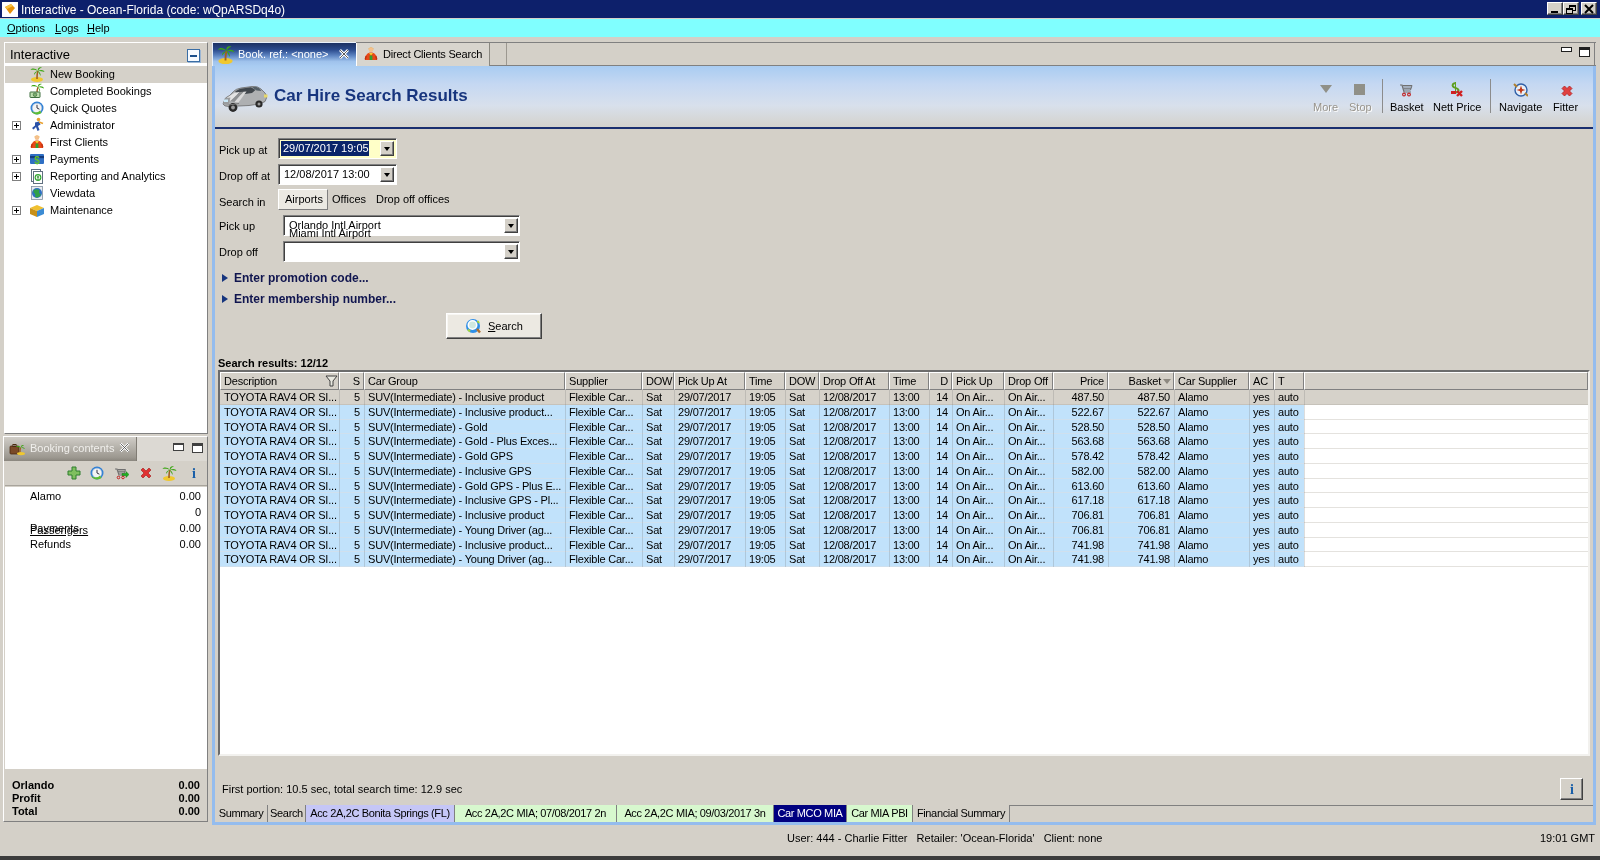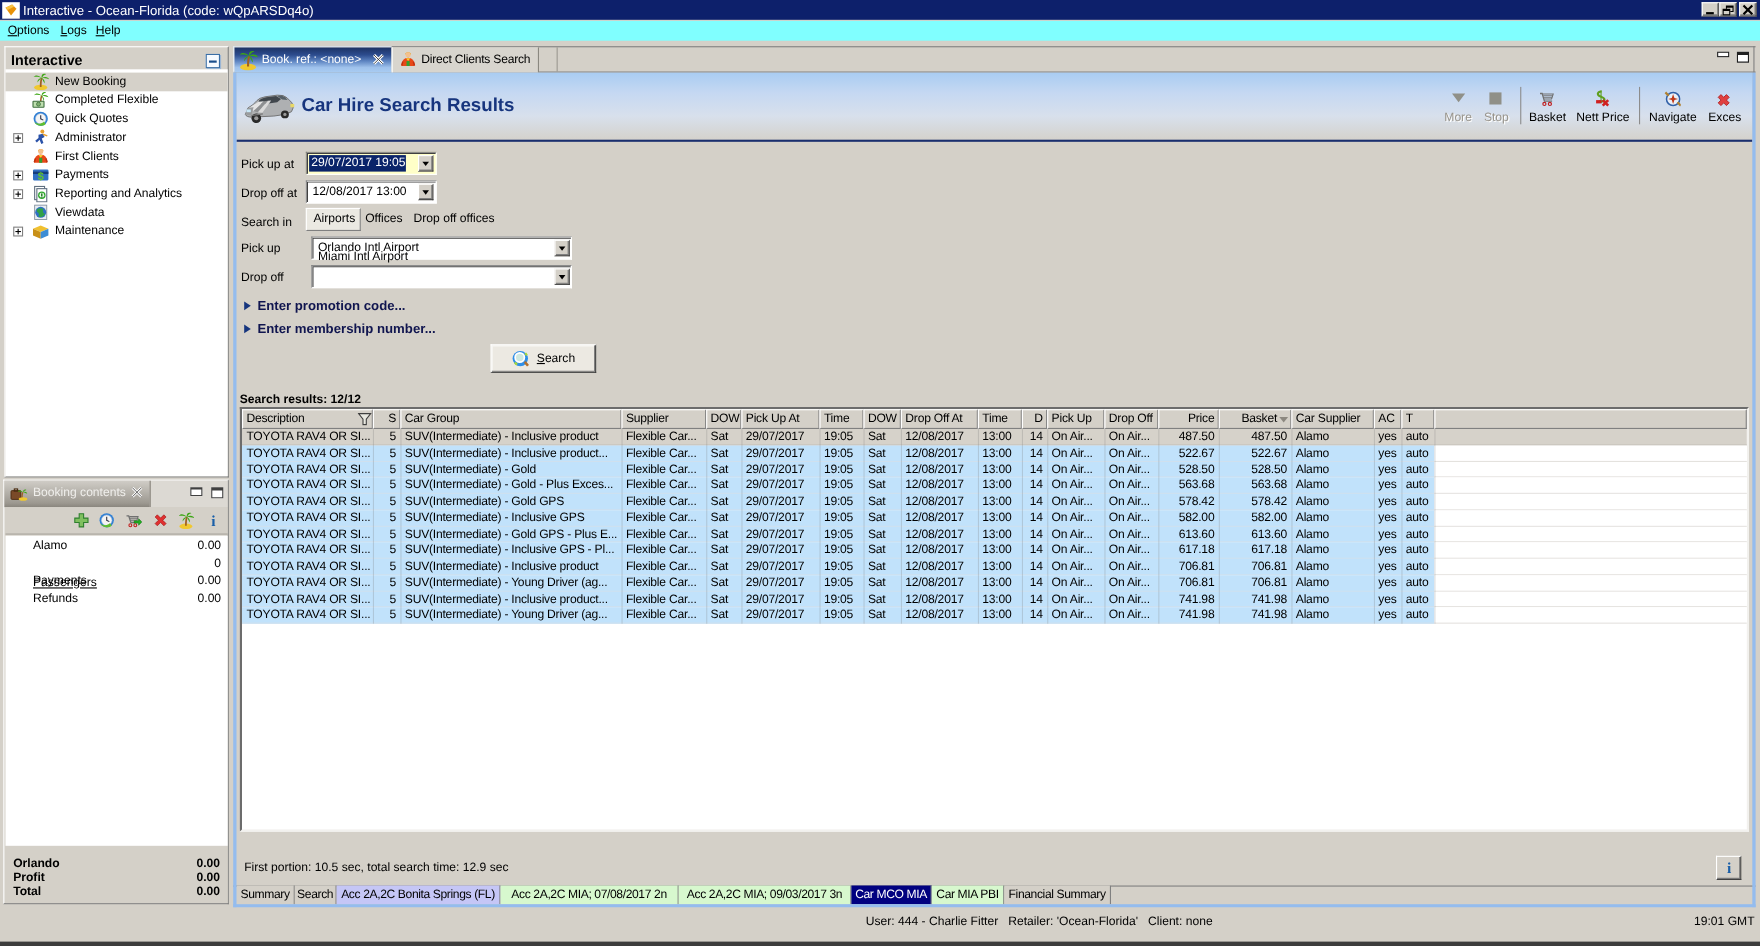--- a/index.html
+++ b/index.html
@@ -27,39 +27,39 @@
 <div class="abs" style="left:1581px;top:2px;width:16px;height:13px;background:#D4D0C8;border:1px solid;border-color:#fff #404040 #404040 #fff;box-shadow:inset -1px -1px 0 #808080;">
     <svg width="14" height="12" style="position:absolute;left:0;top:0">
       <path d="M3 2 L11 10 M11 2 L3 10" stroke="#000" stroke-width="2"></path>
     </svg>
   </div>
 <div class="abs" style="left:0px;top:19px;width:1600px;height:18px;background:#80FFFF;"></div>
 <div class="abs t11" style="left:7px;top:22px;"><u>O</u>ptions</div>
 <div class="abs t11" style="left:55px;top:22px;"><u>L</u>ogs</div>
 <div class="abs t11" style="left:87px;top:22px;"><u>H</u>elp</div>
 <div class="abs" style="left:4px;top:42px;width:204px;height:392px;background:#D4D0C8;border:1px solid;border-color:#fff #808080 #808080 #fff;"></div>
-<div class="abs t11" style="left:10px;top:47px;font-size:13px;font-weight:bold;line-height:15px;">Interactive</div>
+<div class="abs t11" style="left:10px;top:47px;font-size:13px;font-weight:normal;line-height:15px;">Interactive</div>
 <div class="abs" style="left:187px;top:49px;width:13px;height:13px;background:#F6FAFF;border:1px solid #3A6EA5;box-shadow:1px 1px 0 #9cb6d4;">
     <div class="abs" style="left:2px;top:5px;width:7px;height:2px;background:#1A4E8C;"></div>
   </div>
 <div class="abs" style="left:5px;top:63px;width:202px;height:370px;background:#fff;"></div>
 <div class="abs" style="left:5px;top:66px;width:202px;height:17px;background:#D5D1C9;"></div>
 <div class="abs" style="left:29px;top:66px;width:16px;height:16px;"><svg width="16" height="16" viewBox="0 0 16 16">
       <ellipse cx="8" cy="13.5" rx="6" ry="2.5" fill="#F0C830"></ellipse>
       <path d="M8 13 C8 9 8 7 9 5" stroke="#A06020" stroke-width="1.6" fill="none"></path>
       <path d="M9 5 C6 2 3 2 1.5 4 C4 3.5 7 4 9 5 M9 5 C8 1.5 11 0.5 13 1.5 C11 2 10 3 9 5 M9 5 C12 3 15 4 15.5 6 C13 5 11 5 9 5 M9 5 C11 6 12 8 11.5 10 C10.5 8 9.5 6.5 9 5 M9 5 C6 5.5 5 7 5 9 C6 7.5 7.5 6 9 5" fill="#3CA614"></path>
     </svg></div>
 <div class="abs t11" style="left:50px;top:68px;">New Booking</div>
 <div class="abs" style="left:29px;top:83px;width:16px;height:16px;"><svg width="16" height="16" viewBox="0 0 16 16">
       <path d="M8 11 C8 8 8 6 9 4" stroke="#A06020" stroke-width="1.4" fill="none"></path>
       <path d="M9 4 C6 1.5 3.5 1.5 2 3.5 C4.5 3 7 3.2 9 4 M9 4 C8.5 1 11 0 13 1 C11 1.6 10 2.5 9 4 M9 4 C12 2.5 14.5 3.5 15 5.5 C13 4.5 11 4.3 9 4 M9 4 C10.5 5 11.5 7 11 9 C10.2 7 9.5 5.5 9 4" fill="#3CA614"></path>
       <rect x="1" y="9" width="10" height="5.5" rx="0.5" fill="#BFDFAF" stroke="#3E6E3E" stroke-width="1"></rect>
       <circle cx="6" cy="11.7" r="1.8" fill="#7FAF6F" stroke="#3E6E3E" stroke-width="0.7"></circle>
     </svg></div>
-<div class="abs t11" style="left:50px;top:85px;">Completed Flexible</div>
+<div class="abs t11" style="left:50px;top:85px;">Completed Bookings</div>
 <div class="abs" style="left:29px;top:100px;width:16px;height:16px;"><svg width="16" height="16" viewBox="0 0 16 16">
       <circle cx="8" cy="8" r="6.5" fill="#2F7FD4"></circle>
       <circle cx="8" cy="8" r="4.8" fill="#F4F4F4" stroke="#9FB8D8" stroke-width="0.5"></circle>
       <path d="M8 4.8 L8 8 L10.4 9.2" stroke="#334" stroke-width="1" fill="none"></path>
       <path d="M2 11 C4 14.5 9 15.5 12.5 13 L11 10.5 C9 13 5 13 2 11" fill="#5FBF2F"></path>
     </svg></div>
 <div class="abs t11" style="left:50px;top:102px;">Quick Quotes</div>
 <div class="abs" style="left:12px;top:121px;width:9px;height:9px;background:#fff;border:1px solid #808080;">
     <div class="abs" style="left:1px;top:3px;width:5px;height:1px;background:#000;"></div>
     <div class="abs" style="left:3px;top:1px;width:1px;height:5px;background:#000;"></div>
@@ -247,21 +247,21 @@
 <div class="abs t11" style="left:1433px;top:101px;">Nett Price</div>
 <div class="abs" style="left:1512px;top:82px;width:17px;height:17px;"><svg width="16" height="16" viewBox="0 0 16 16">
       <circle cx="9" cy="8" r="6" fill="#E8EFF8" stroke="#3060A8" stroke-width="1.4"></circle>
       <path d="M9 3.5 L10.2 7 L13.5 8 L10.2 9 L9 12.5 L7.8 9 L4.5 8 L7.8 7 Z" fill="#C03818"></path>
       <path d="M2 2 L5 5 M13 11 L16 14" stroke="#B08030" stroke-width="2"></path>
     </svg></div>
 <div class="abs t11" style="left:1499px;top:101px;">Navigate</div>
 <div class="abs" style="left:1559px;top:83px;width:16px;height:16px;"><svg width="16" height="16" viewBox="0 0 16 16">
       <path d="M3 5.5 L5.5 3 L8 5.5 L10.5 3 L13 5.5 L10.5 8 L13 10.5 L10.5 13 L8 10.5 L5.5 13 L3 10.5 L5.5 8 Z" fill="#E04040" stroke="#B02020" stroke-width="0.8"></path>
     </svg></div>
-<div class="abs t11" style="left:1553px;top:101px;">Exces</div>
+<div class="abs t11" style="left:1553px;top:101px;">Fitter</div>
 <div class="abs" style="left:215px;top:129px;width:1378px;height:676px;background:#D4D0C8;"></div>
 <div class="abs t11" style="left:219px;top:144px;">Pick up at</div>
 <div class="abs t11" style="left:219px;top:170px;">Drop off at</div>
 <div class="abs t11" style="left:219px;top:196px;">Search in</div>
 <div class="abs t11" style="left:219px;top:220px;">Pick up</div>
 <div class="abs t11" style="left:219px;top:246px;">Drop off</div>
 <div class="abs" style="left:278px;top:138px;width:119px;height:21px;background:#FFFFC8;border:1px solid;border-color:#808080 #fff #fff #808080;box-shadow:inset 1px 1px 0 #404040;"></div>
 <div class="abs" style="left:281px;top:141px;width:88px;height:15px;background:#0A246A;color:#fff;font-size:11px;line-height:15px;padding-left:2px;">29/07/2017 19:05</div>
 <div class="abs dd" style="left:380px;top:141px;width:14px;height:15px;">
     <div class="arr" style="left:3px;top:5px;"></div>

